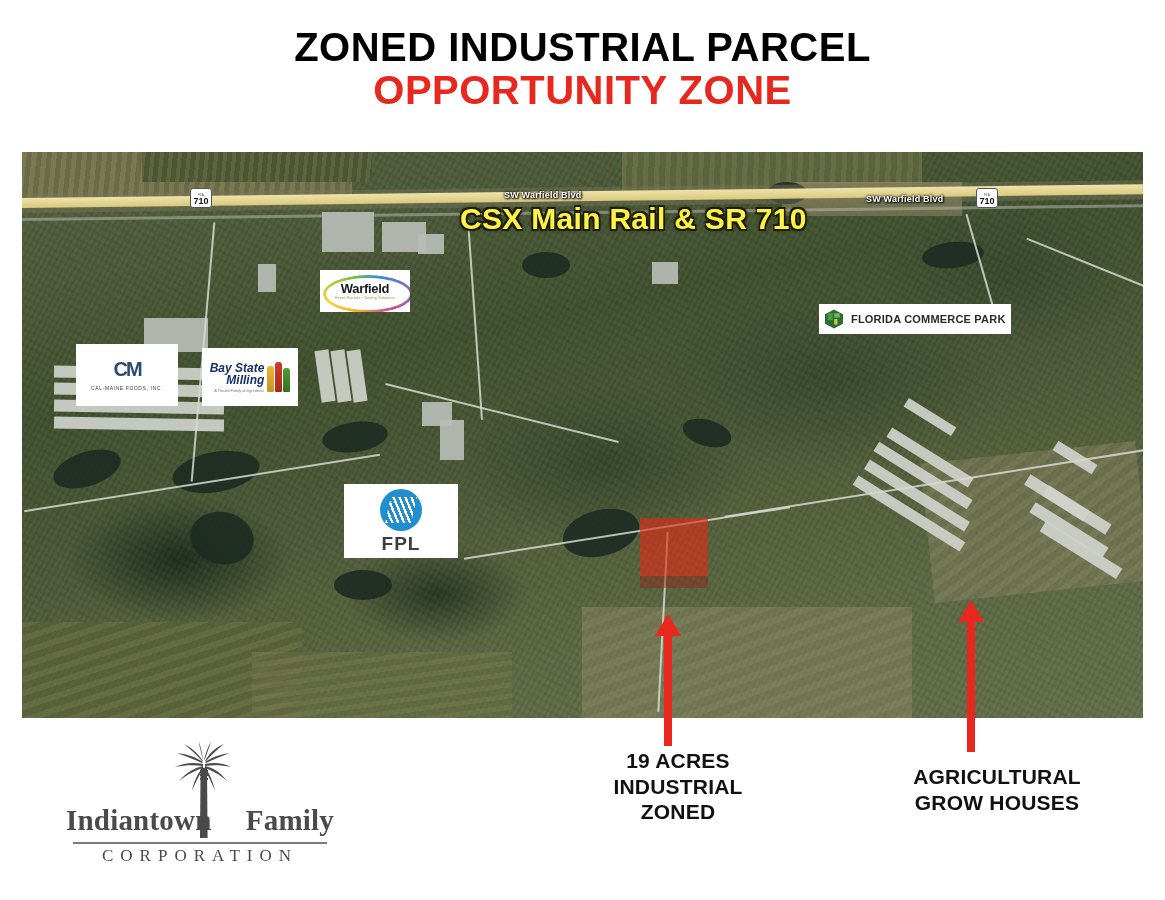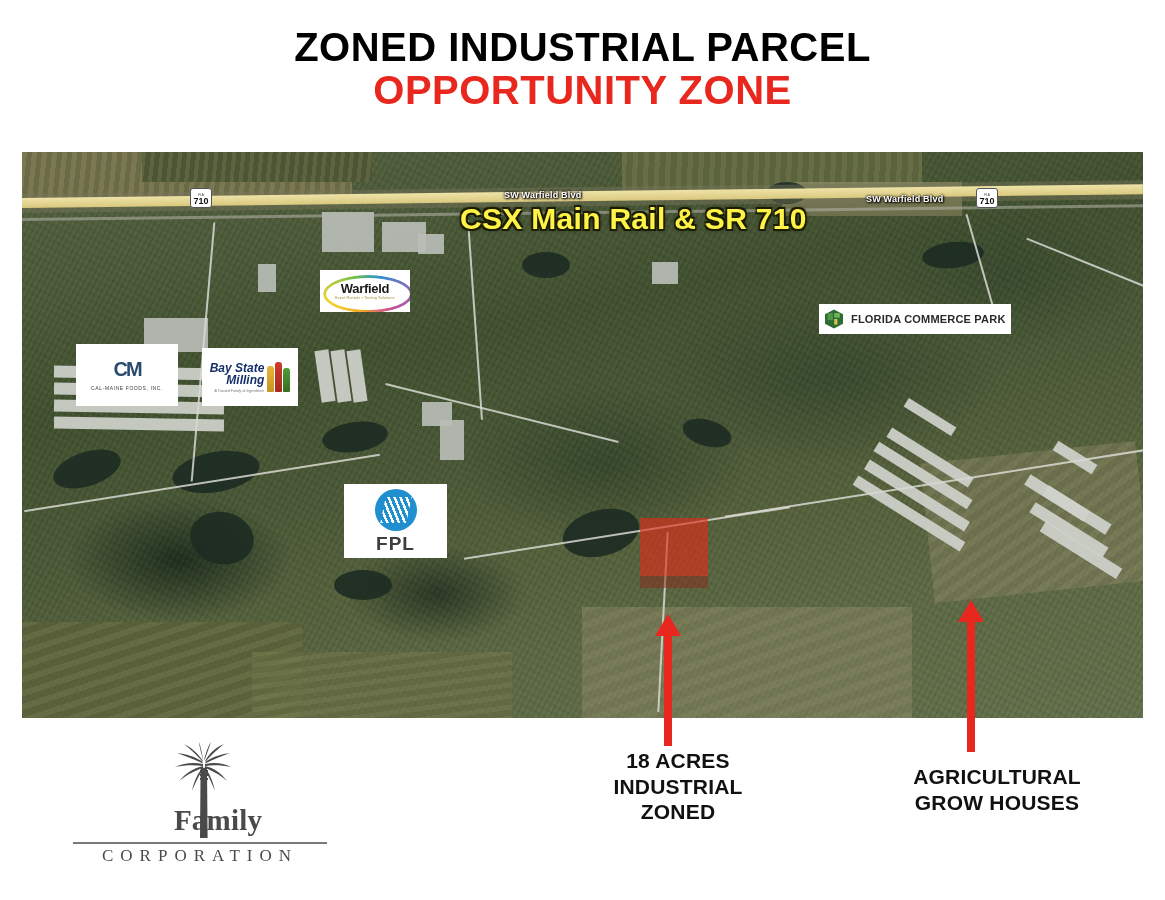--- a/index.html
+++ b/index.html
@@ -188,21 +188,21 @@
   #bs-l1{font-size:12px;font-weight:bold;font-style:italic;color:#16306b;line-height:12px;}
   #bs-l2{font-size:12px;font-weight:bold;font-style:italic;color:#16306b;line-height:13px;}
   #bs-tag{font-size:3.4px;font-style:italic;color:#6a6a6a;margin-top:2px;letter-spacing:.1px;}
   #bs-graphic{display:flex;align-items:flex-end;gap:1px;height:30px;}
   .bs-stalk{width:7px;border-radius:3px 3px 1px 1px;}
   .bs-g1{height:26px;background:linear-gradient(#e8b53a,#c79422);}
   .bs-g2{height:30px;background:linear-gradient(#d03a2a,#a62a1e);}
   .bs-g3{height:24px;background:linear-gradient(#4f9b35,#357022);}
 
   
-  #logo-fpl{left:322px;top:332px;width:103px;height:74px;flex-direction:column;}
+  #logo-fpl{left:322px;top:332px;width:114px;height:74px;flex-direction:column;}
   #fpl-circle{
     width:42px;height:42px;border-radius:50%;background:#1f8fd0;
     display:flex;align-items:center;justify-content:center;position:relative;overflow:hidden;
   }
   #fpl-bolt{
     position:absolute;left:8px;top:8px;width:26px;height:26px;
     background:repeating-linear-gradient(58deg,#ffffff 0 2.2px,transparent 2.2px 5px);
     transform:skewX(-12deg);
   }
   #fpl-name{font-size:19px;font-weight:bold;color:#3d3d3d;letter-spacing:1px;margin-top:3px;line-height:19px;}
@@ -386,21 +386,21 @@
 <div class="arrow-wrap" style="left:655px;top:614px;width:26px;height:132px;">
   <div class="arrow-head" style="left:0;top:0;"></div>
   <div class="arrow-shaft" style="left:9px;top:20px;width:8px;height:112px;"></div>
 </div>
 
 <div class="arrow-wrap" style="left:958px;top:600px;width:26px;height:152px;">
   <div class="arrow-head" style="left:0;top:0;"></div>
   <div class="arrow-shaft" style="left:9px;top:20px;width:8px;height:132px;"></div>
 </div>
 
-<div class="annot" style="left:568px;top:748px;width:220px;white-space:pre-line;">18 ACRES
+<div class="annot" style="left:568px;top:748px;width:220px;white-space:pre-line;">19 ACRES
 INDUSTRIAL
 ZONED</div>
 
 <div class="annot" style="left:866px;top:764px;width:262px;white-space:pre-line;">AGRICULTURAL
 GROW HOUSES</div>
 
 <div id="irc-logo">
   <div id="irc-palm">
     <svg viewBox="0 0 58 96" width="58" height="96" aria-hidden="true">
       <g fill="#4a4a4a">
@@ -415,18 +415,19 @@
         <path d="M31 20 C40 14 48 12 56 11 C47 14 39 18 32 21 Z"></path>
         <path d="M31 22 C41 20 49 21 57 25 C47 23 39 23 31 24 Z"></path>
         <path d="M31 24 C40 26 47 31 53 39 C45 32 37 28 31 26 Z"></path>
         <path d="M31 25 C35 31 39 39 41 49 C37 39 33 31 30 27 Z"></path>
         <path d="M26.6 26 L33 26 L33.6 96 L26 96 Z"></path>
         <path d="M26 28 l8 0 l0 2 l-8 0 Z M26 32 l8 0 l0 2 l-8 0 Z M26 36 l8 0 l0 2 l-8 0 Z"></path>
       </g>
     </svg>
   </div>
   <div id="irc-row">
+    <span class="irc-word">Indiantown</span>
     <span id="irc-gap"></span>
     <span class="irc-word">Family</span>
   </div>
   <div id="irc-rule"></div>
   <div id="irc-corp">CORPORATION</div>
 </div>
 
 </body></html>

